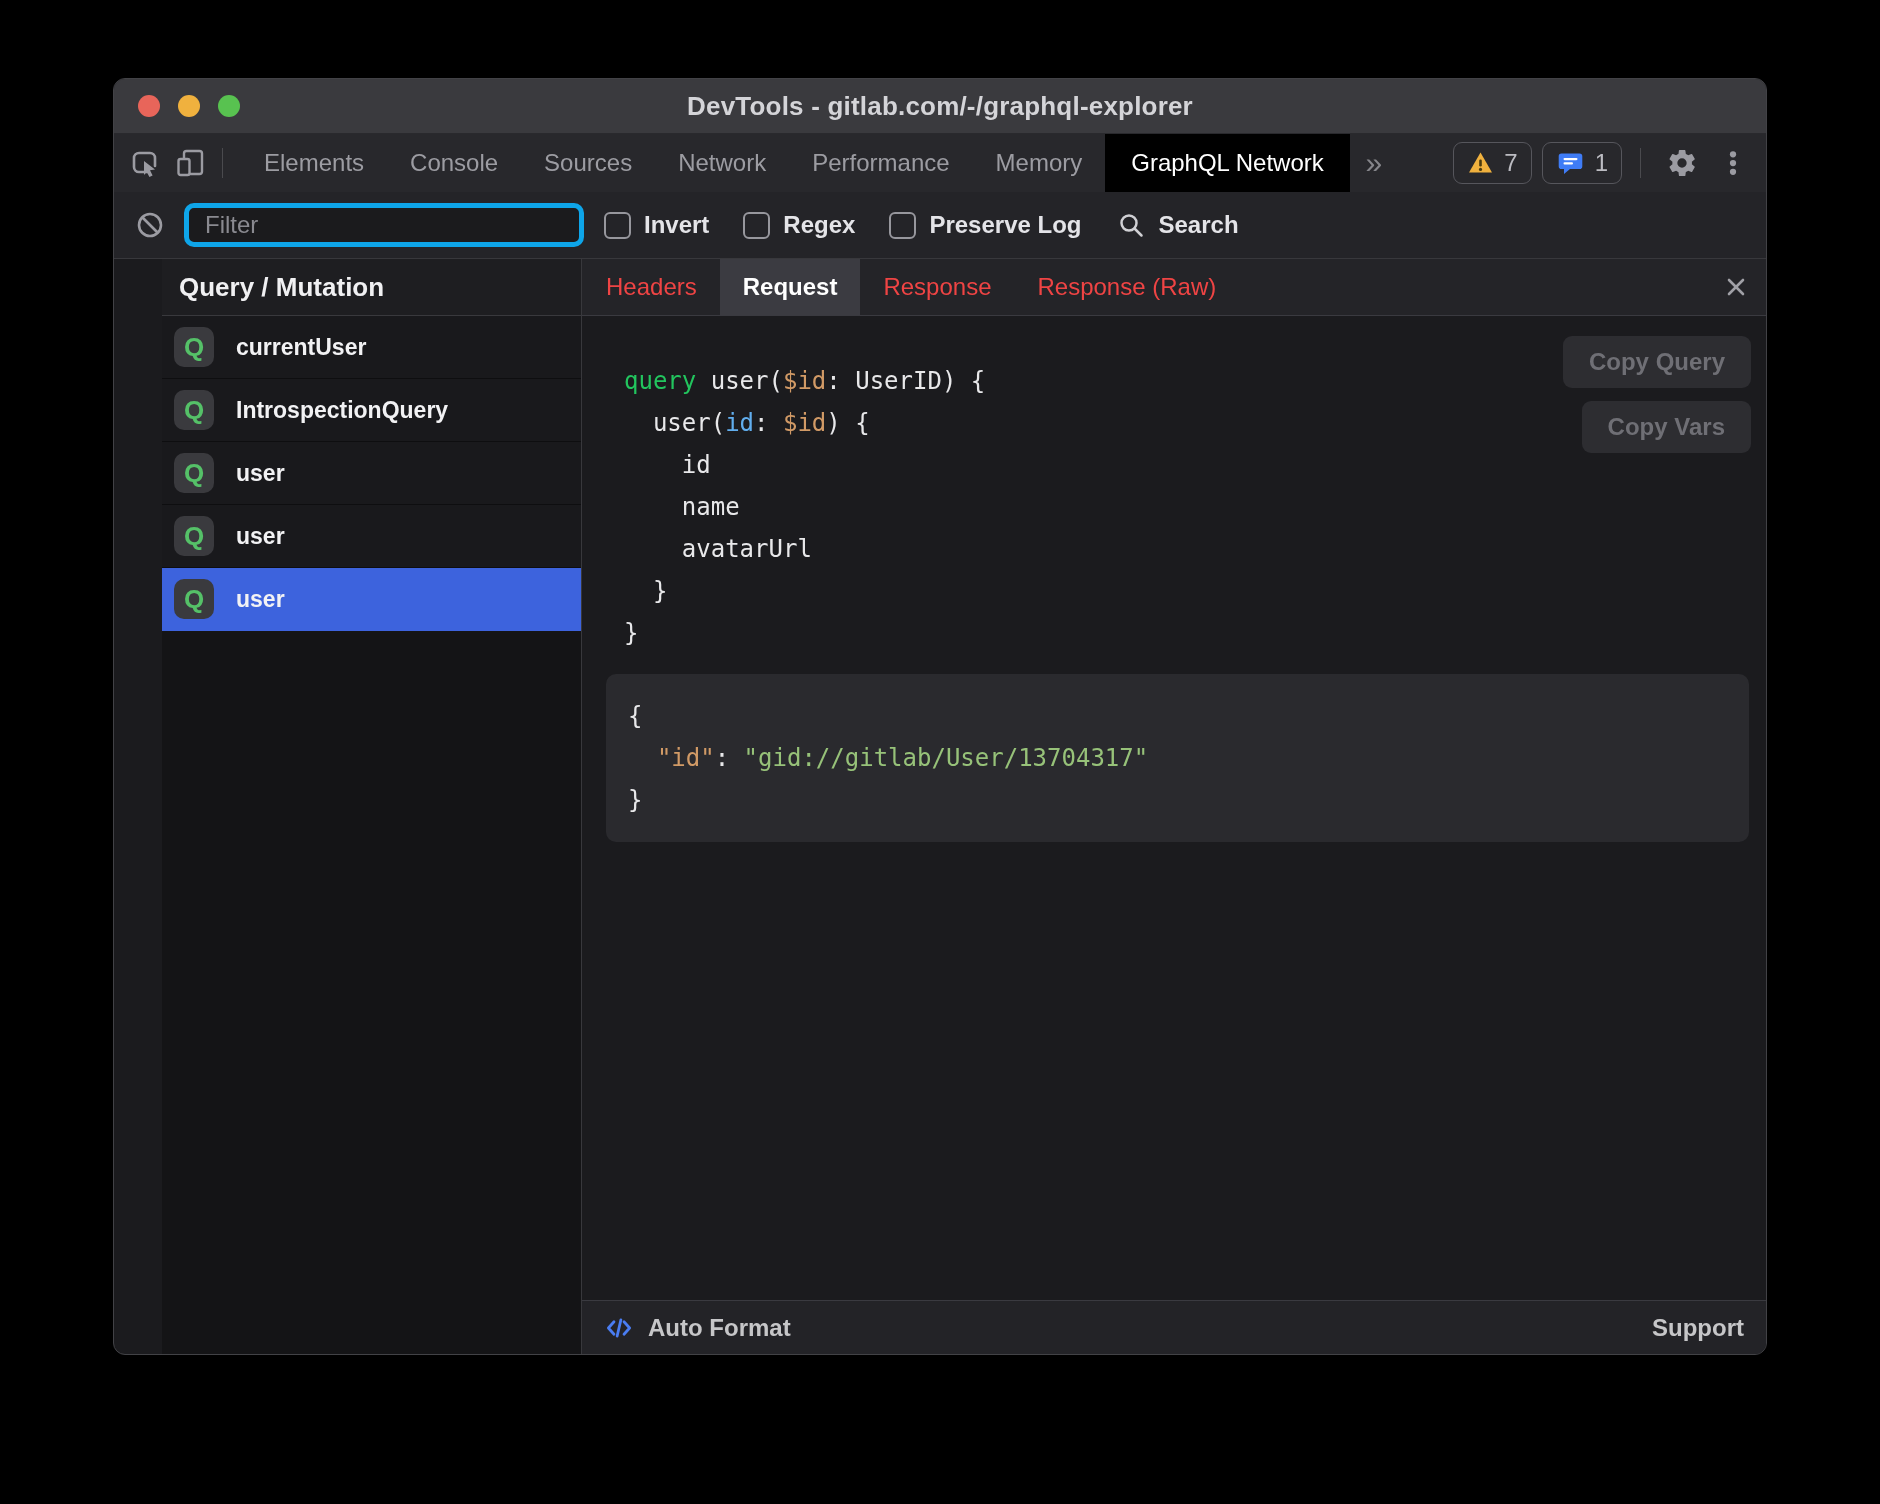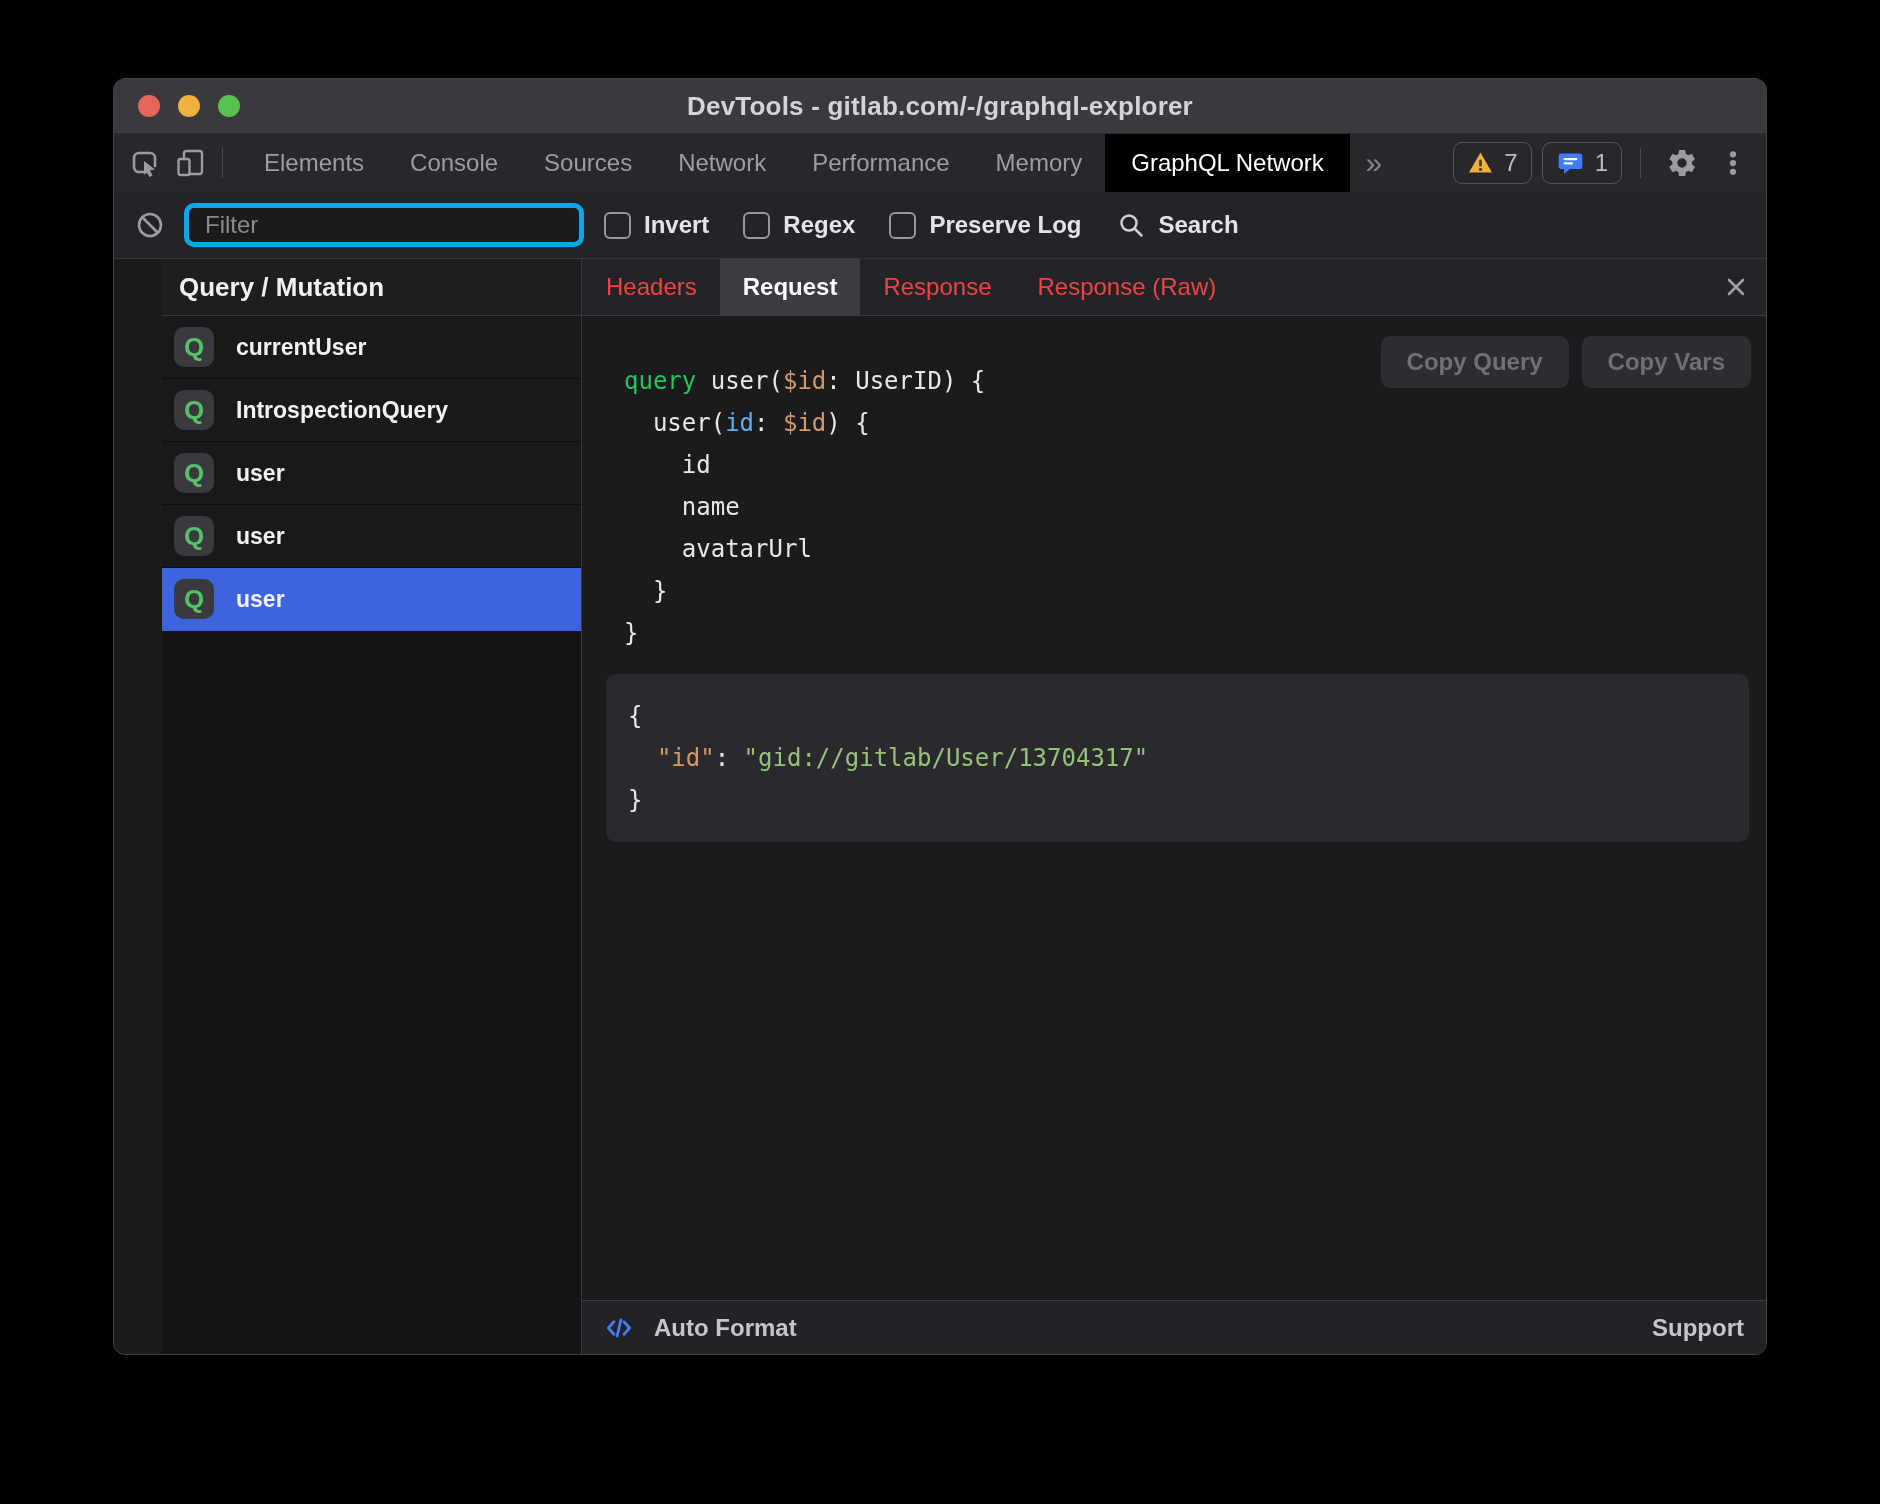--- a/index.html
+++ b/index.html
@@ -93,21 +93,21 @@
   .detail{flex:1;display:flex;flex-direction:column;min-width:0;}
   .detail-tabs{
     height:56px;flex:0 0 56px;background:#242428;border-bottom:1px solid #3a3a40;
     display:flex;align-items:stretch;padding-left:1px;
   }
   .d-tab{display:flex;align-items:center;padding:0 23px;font-size:24px;color:#ef4444;cursor:pointer;white-space:nowrap;}
   .d-tab.selected{background:#3b3b41;color:#fff;font-weight:700;}
   .close-btn{margin-left:auto;display:flex;align-items:center;justify-content:center;
     width:60px;cursor:pointer;}
   .detail-body{flex:1;background:#1b1b1e;position:relative;overflow:hidden;}
-  .copy-buttons{position:absolute;top:20px;right:15px;display:flex;flex-direction:row;
+  .copy-buttons{position:absolute;top:20px;right:15px;display:flex;flex-direction:column;
     align-items:flex-end;gap:13px;}
   .copy-btn{
     background:#2d2d31;color:#6f6f75;font-size:24px;font-weight:700;
     border:none;border-radius:9px;padding:12px 26px;cursor:pointer;
     font-family:"Liberation Sans",sans-serif;
   }
   .code{font-family:"DejaVu Sans Mono",monospace;font-size:24px;line-height:42px;}
   .query-code{margin:44px 0 0 42px;}
   .code-line{white-space:pre;}
   .tk-kw{color:#22c55e;}
@@ -117,21 +117,21 @@
   .tk-str{color:#97c279;}
   .tk-pl{color:#e8e8ea;}
   .varsbox{
     margin:20px 17px 0 24px;background:#2a2a2e;border-radius:10px;
     padding:21px 22px;
   }
   .detail-footer{
     height:53px;flex:0 0 53px;background:#232327;border-top:1px solid #3a3a40;
     display:flex;align-items:center;padding:0 22px;
   }
-  .footer-left{display:flex;align-items:center;gap:20px;cursor:pointer;}
+  .footer-left{display:flex;align-items:center;gap:14px;cursor:pointer;}
   .footer-left .lbl{font-size:24px;font-weight:700;color:#c6c6c8;}
   .footer-right{margin-left:auto;font-size:24px;font-weight:700;color:#c6c6c8;cursor:pointer;}
 </style>
 </head>
 <body>
 
 <div class="window">
 
   <div class="titlebar">
     <div class="traffic">

